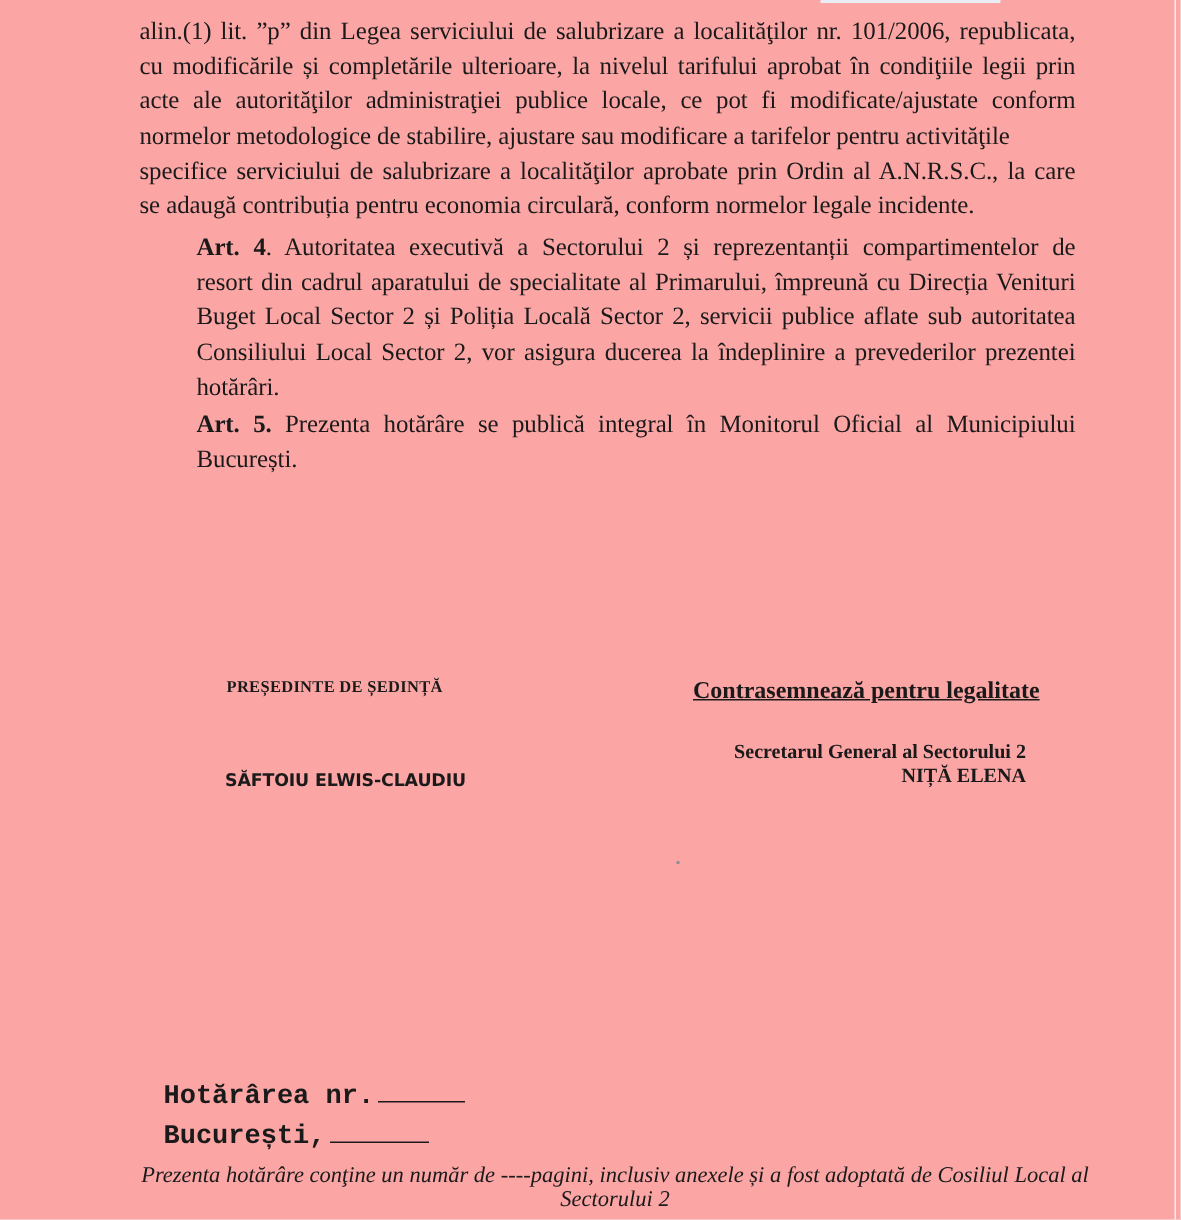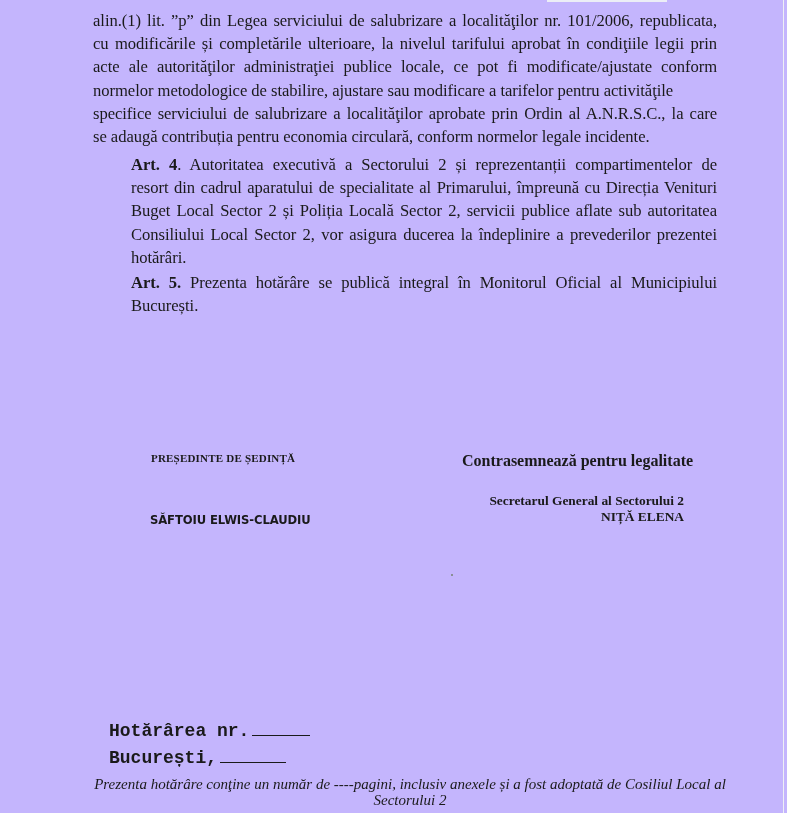--- a/index.html
+++ b/index.html
@@ -12,21 +12,21 @@
     height: 813px;
     position: relative;
     overflow: hidden;
     color: #1a1a1a;
     font-family: "Liberation Serif", "DejaVu Serif", serif;
   }
   .page {
     position: absolute;
     left: 0; top: 0;
     width: 787px; height: 813px;
-    background: #c4b5fd;
+    background: #fca5a5;
   }
   .edge-line {
     position: absolute;
     left: 783px; top: 0;
     width: 1px; height: 813px;
     background: #eef0f4;
   }
   .top-artifact {
     position: absolute;
     left: 547px; top: 0;
@@ -71,20 +71,21 @@
     left: 151px; top: 452px;
     font-weight: bold;
     font-size: 11px;
     letter-spacing: 0.2px;
   }
   .sig-right-title {
     position: absolute;
     left: 462px; top: 452px;
     font-weight: bold;
     font-size: 16px;
+    text-decoration: underline;
   }
   .sig-left-name {
     position: absolute;
     left: 150px; top: 513px;
     font-family: "DejaVu Sans", "Liberation Sans", sans-serif;
     font-weight: bold;
     font-size: 11.6px;
     letter-spacing: -0.1px;
   }
   .sig-right-role {

